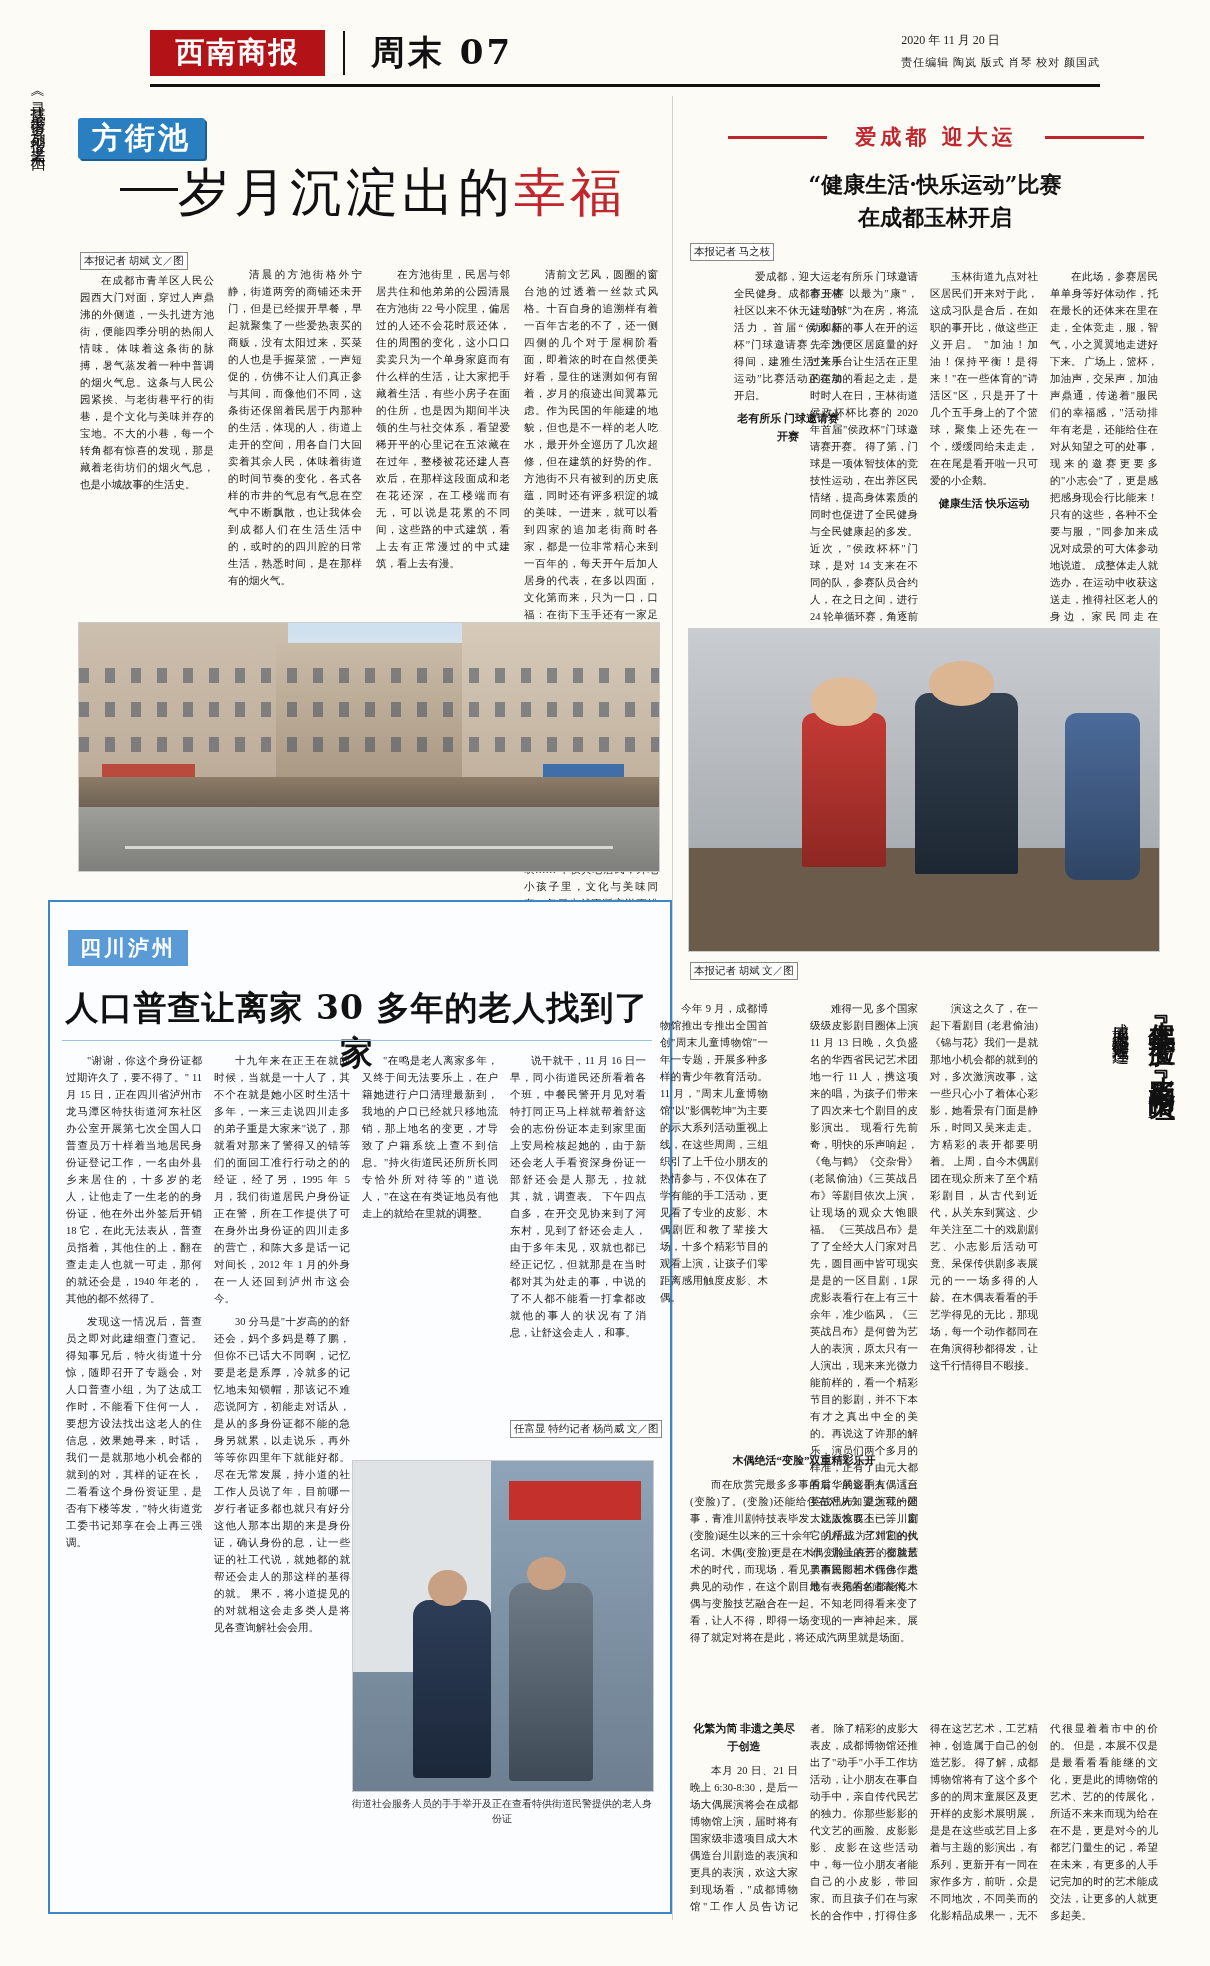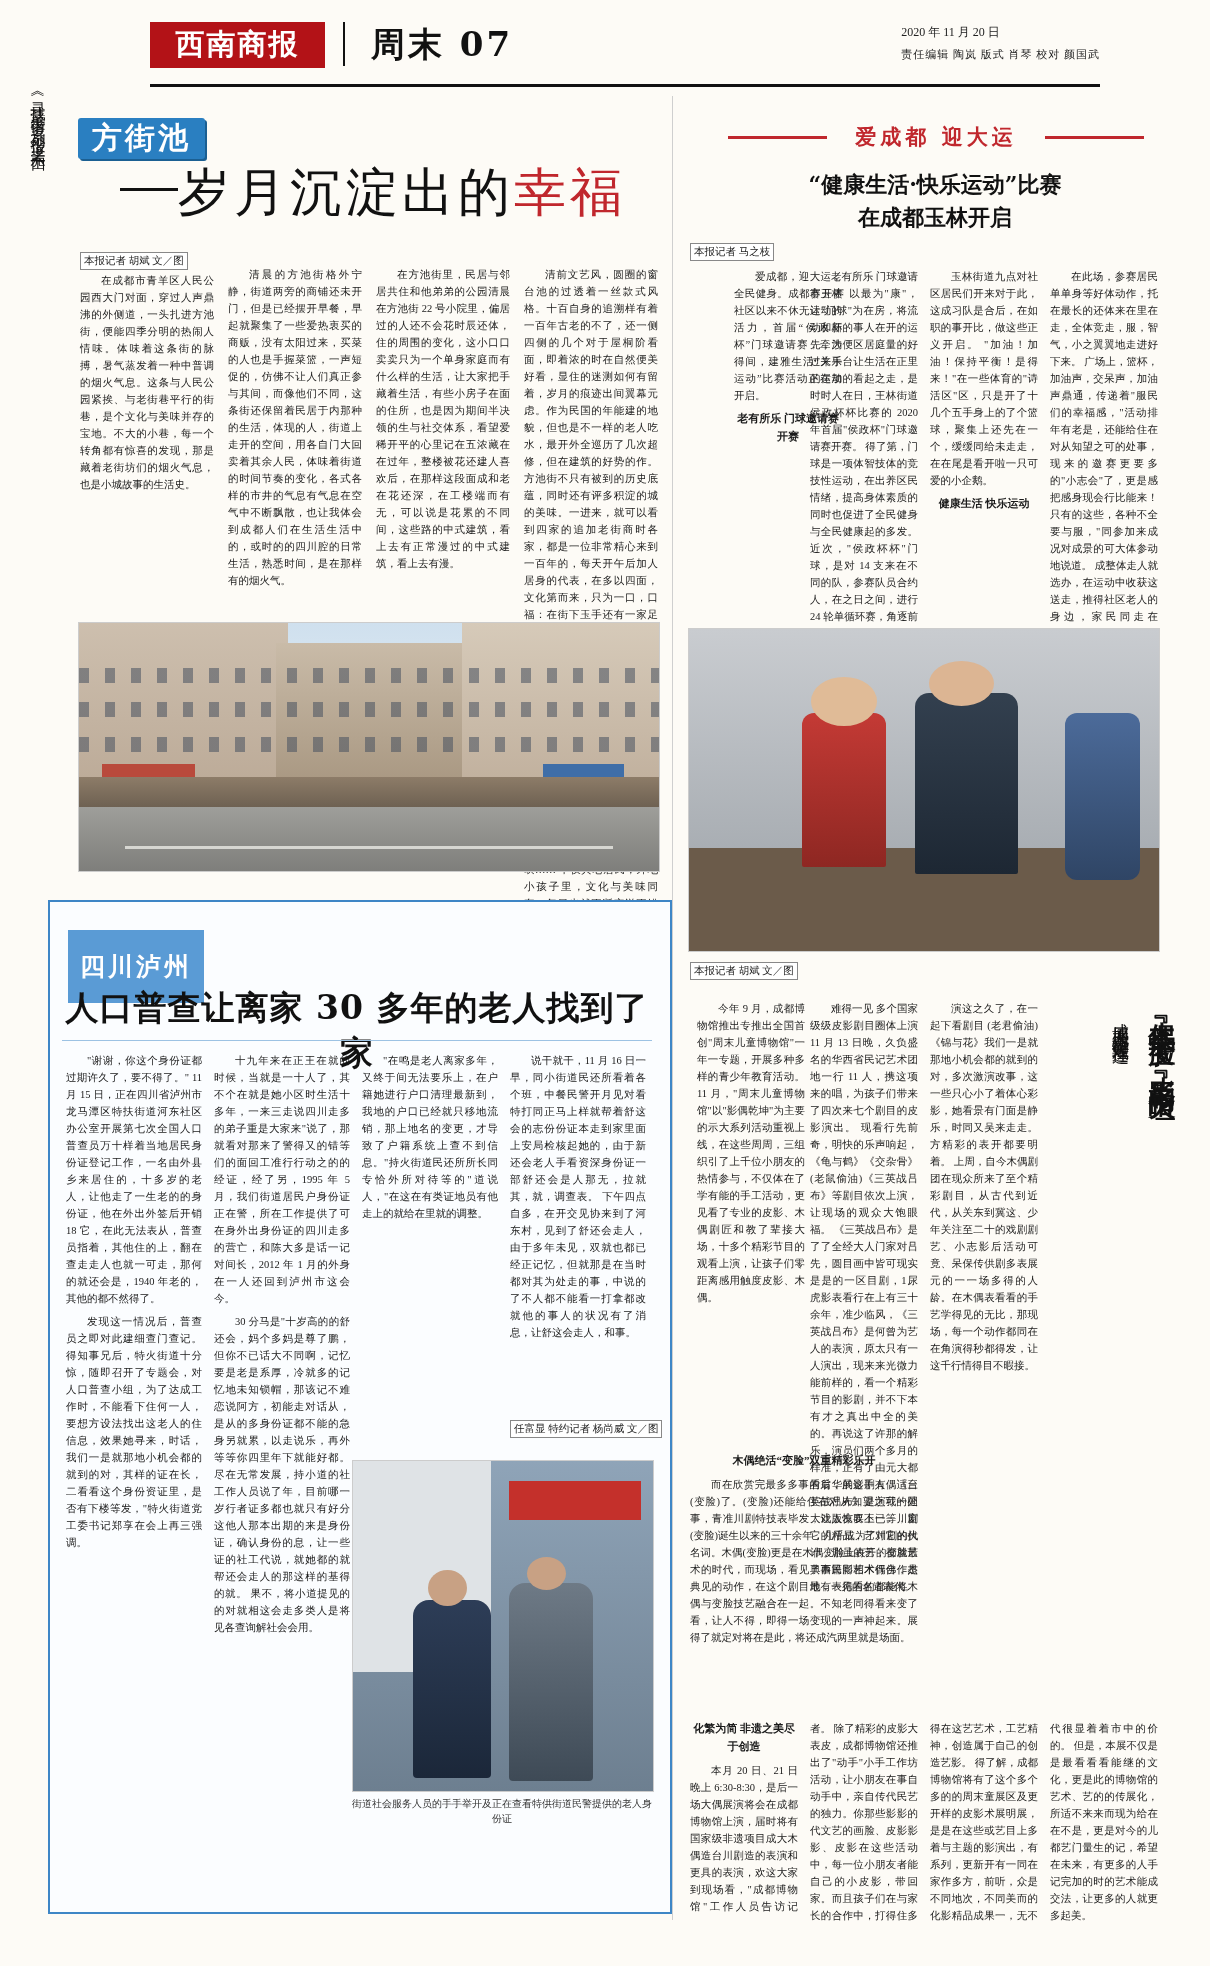--- a/index.html
+++ b/index.html
@@ -10,21 +10,21 @@
     color:#111;
     position:relative;
     overflow:hidden;
   }
   .page { position:absolute; inset:0; }
 
   
   .masthead {
     position:absolute; left:150px; top:22px; width:950px; height:62px;
     border-bottom:3px solid #111;
-    display:flex; 
+    display:flex; align-items:center;
   }
   .logo-box {
     width:175px; height:46px; background:#b31217; color:#fff;
     display:flex; align-items:center; justify-content:center;
     font-family:"DejaVu Serif", serif; font-weight:bold; font-size:29px;
     letter-spacing:2px;
   }
   .logo-rule { width:2px; height:44px; background:#111; margin:0 26px 0 18px; }
   .section-title {
     font-size:34px; font-weight:bold; letter-spacing:3px;
@@ -85,22 +85,22 @@
     overflow:hidden; border:1px solid #ccc;
   }
 
   
   .feature {
     position:absolute; left:48px; top:900px; width:620px; height:1010px;
     border:2px solid #3e86c6; background:#fbfdff;
   }
   .feature-kicker {
     position:absolute; left:68px; top:930px;
-    background:#5a9bd5; color:#fff; font-size:25px; font-weight:bold;
-    padding:20px 12px; letter-spacing:3px; font-family:"DejaVu Serif", serif;
+    background:#5a9bd5; color:#fff; font-size:21px; font-weight:bold;
+    padding:4px 12px; letter-spacing:3px; font-family:"DejaVu Serif", serif;
   }
   .feature-headline {
     position:absolute; left:62px; top:986px; width:590px;
     font-size:33px; font-weight:bold; letter-spacing:1px; text-align:center;
     font-family:"DejaVu Serif", serif;
   }
   .feature-rule {
     position:absolute; left:62px; top:1040px; width:590px; height:1px; background:#9cc2e3;
   }
   .f-col1 { left:66px;  top:1052px; width:136px; }
@@ -158,21 +158,21 @@
     font-size:27px; font-weight:bold; letter-spacing:3px;
     font-family:"DejaVu Serif", serif; line-height:44px;
   }
   .vsub {
     position:absolute; right:74px; top:1010px; height:330px;
     writing-mode:vertical-rl; text-orientation:upright;
     font-size:17px; letter-spacing:2px; line-height:30px;
     font-family:"DejaVu Serif", serif;
   }
 
-  .p-col1 { left:697px; top:1000px; width:108px; }
+  .p-col1 { left:660px; top:1000px; width:108px; }
   .p-col2 { left:810px; top:1000px; width:108px; }
   .p-col3 { left:930px; top:1000px; width:108px; }
   .p-col4 { left:690px; top:1452px; width:228px; }
   .p-col5 { left:690px; top:1720px; width:468px; }
 
   
   .sky { position:absolute; inset:0; background:linear-gradient(#cfe0ee,#e7eef4 55%,#dfe3e2 100%); }
   .bldgL { position:absolute; left:0; top:0; width:36%; height:78%;
            background:linear-gradient(180deg,#cdbfae,#b9a794); }
   .bldgR { position:absolute; right:0; top:0; width:34%; height:74%;

